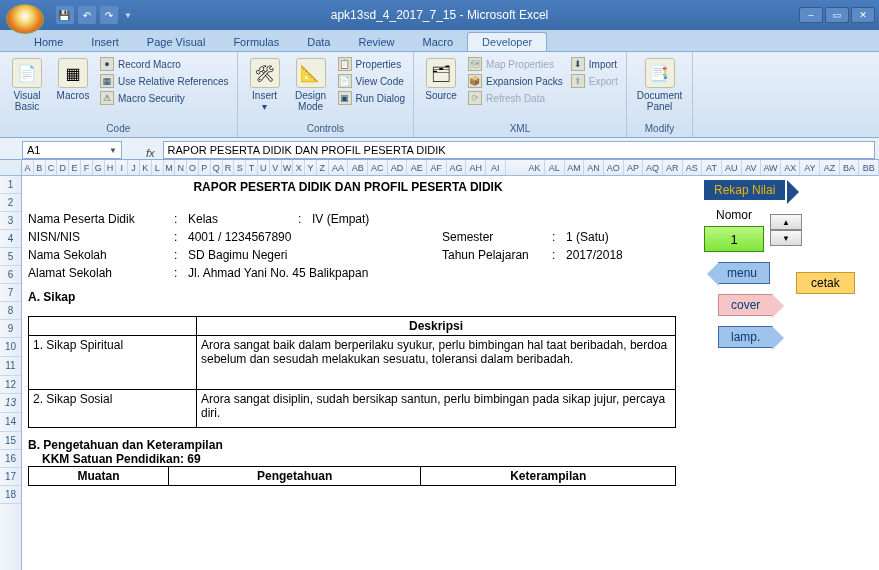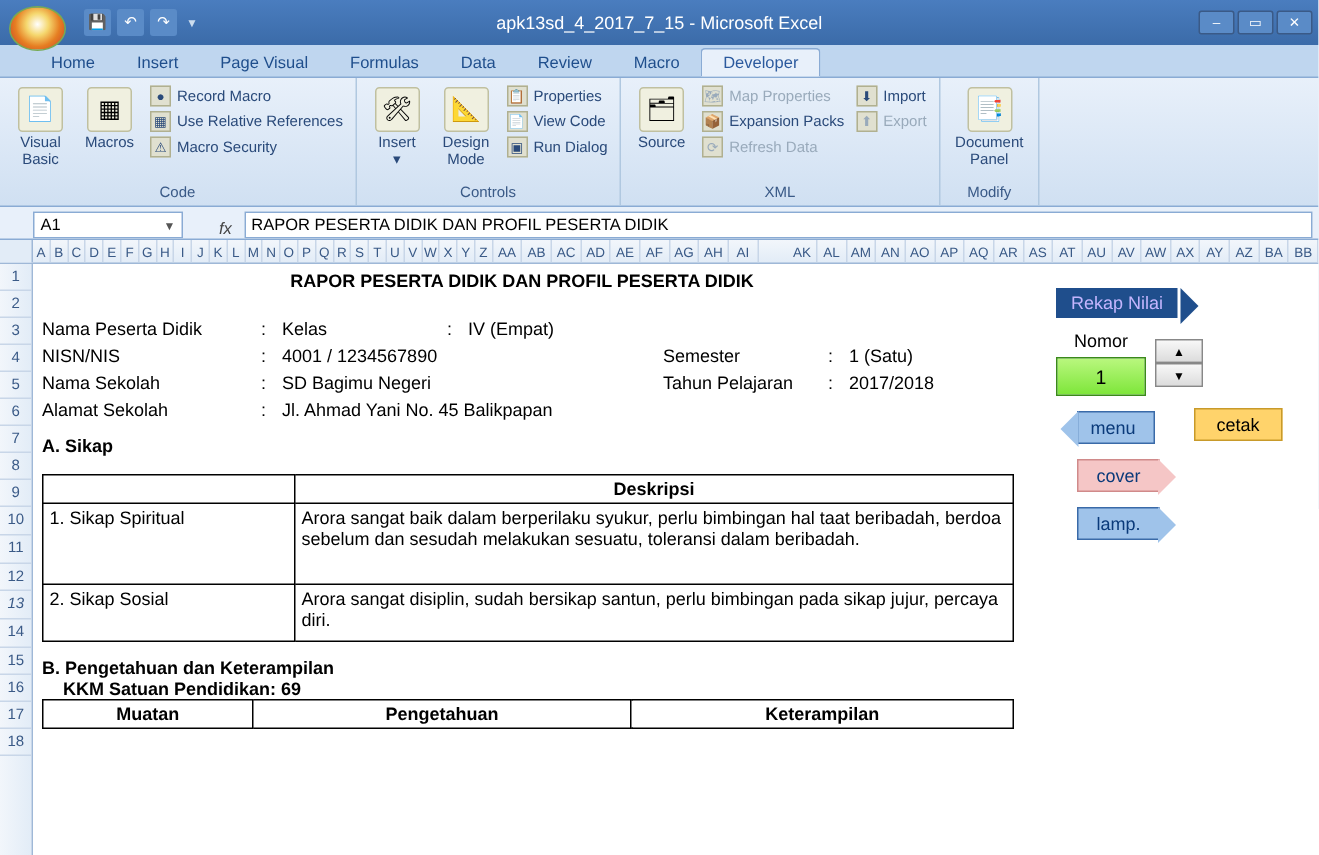--- a/index.html
+++ b/index.html
@@ -64,21 +64,21 @@
 .desk-table th { text-align: center; font-weight: bold; }
 .desk-table .rowlabel { width: 168px; }
 
 .sectionB { font-weight: bold; font-size: 12px; margin-top: 10px; }
 .kkm-row { font-weight: bold; font-size: 12px; padding-left: 14px; }
 .pk-table { border-collapse: collapse; width: 648px; font-size: 12px; }
 .pk-table th, .pk-table td { border: 1px solid #000; text-align: center; font-weight: bold; padding: 2px; }
 
 
 .side-panel { position: absolute; left: 682px; top: 0; width: 170px; }
-.rekap-arrow { background: #1f4e8c; color: #c4b5fd; padding: 3px 10px; font-size: 12px; position: relative; display: inline-block; margin-top: 16px; }
+.rekap-arrow { background: #1f4e8c; color: #eab308; padding: 3px 10px; font-size: 12px; position: relative; display: inline-block; margin-top: 4px; }
 .rekap-arrow::after { content: ''; position: absolute; right: -14px; top: 0; border: 12px solid transparent; border-left-color: #1f4e8c; border-right: 0; }
 .nomor-box { margin-top: 8px; display: flex; align-items: center; gap: 6px; }
 .nomor-label { font-size: 12px; width: 60px; text-align: center; }
 .spinner-col { display: flex; flex-direction: column; }
 .spin-btn { width: 32px; height: 16px; background: linear-gradient(#f8f8f8,#dcdcdc); border: 1px solid #888; font-size: 8px; display: flex; align-items: center; justify-content: center; cursor: pointer; }
 .nomor-value { width: 60px; height: 26px; background: linear-gradient(#b9f77e,#7ee63a); border: 1px solid #3a8a1a; text-align: center; line-height: 26px; font-size: 13px; margin-top: 4px; }
 .nav-btns { margin-top: 10px; display: flex; flex-direction: column; gap: 10px; align-items: flex-start; }
 .arrow-btn { padding: 3px 12px 3px 8px; color: #0a3a7a; font-size: 12px; position: relative; border: 1px solid; }
 .arrow-left { background: #9fc3ea; border-color: #3a6aa8; }
 .arrow-left::before { content:''; position:absolute; left:-12px; top:-1px; border:12px solid transparent; border-right-color:#9fc3ea; border-left:0; }

